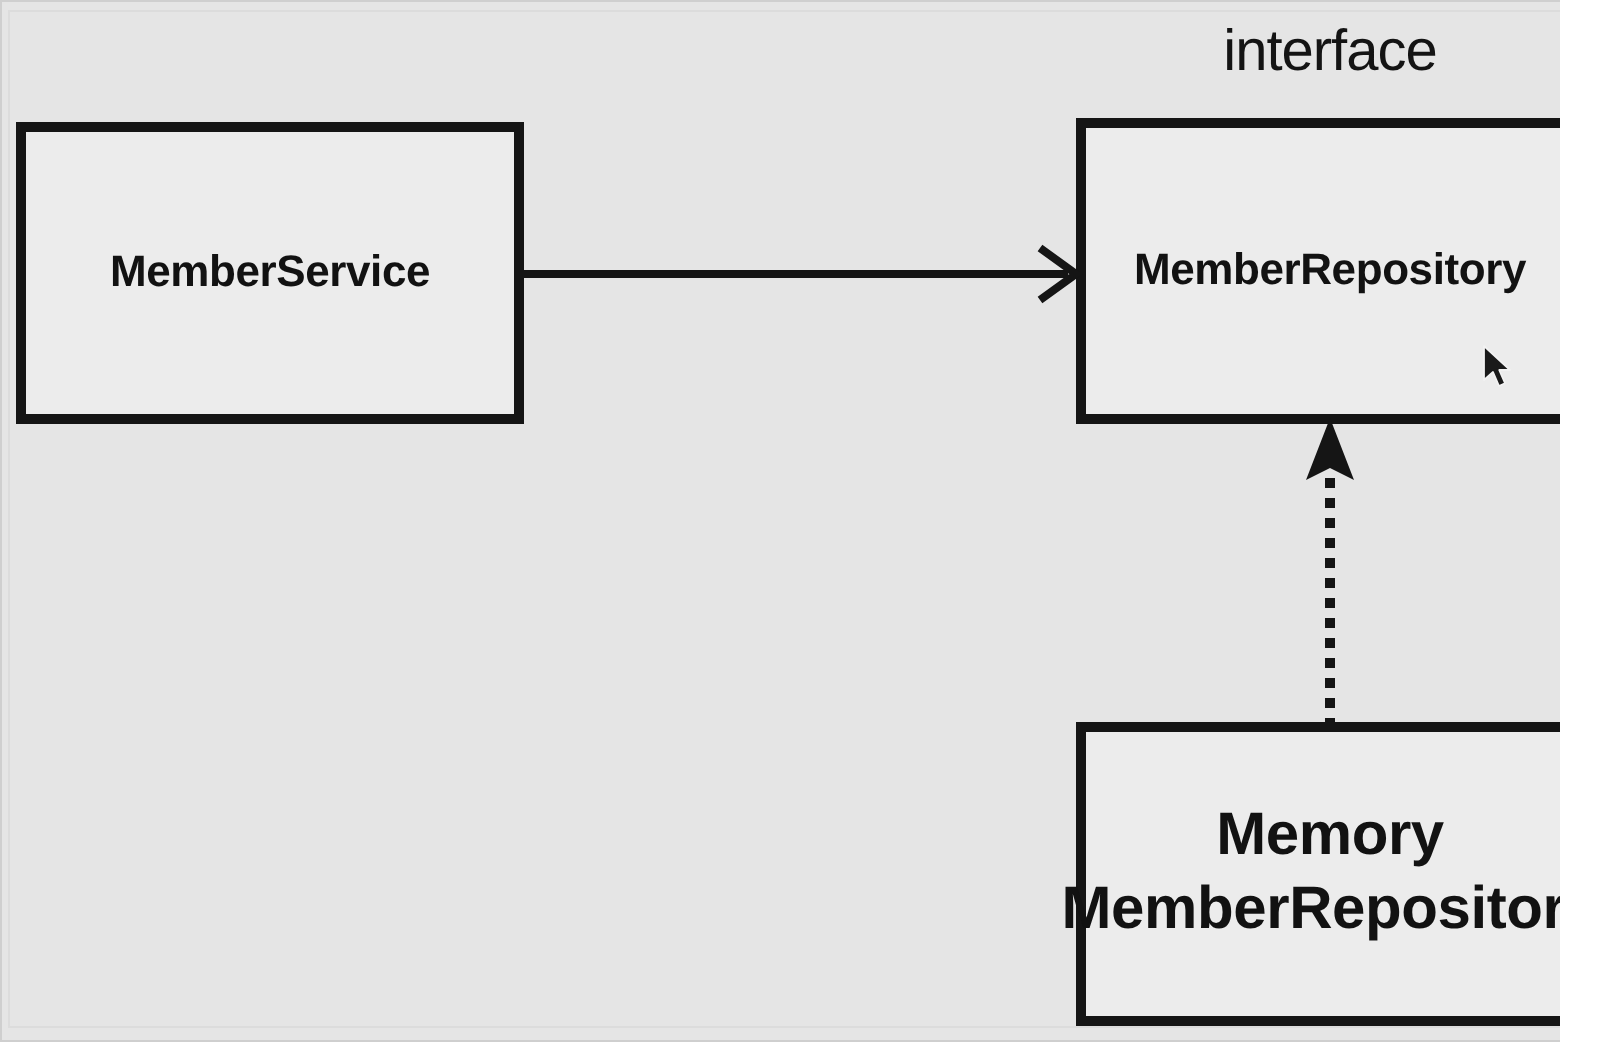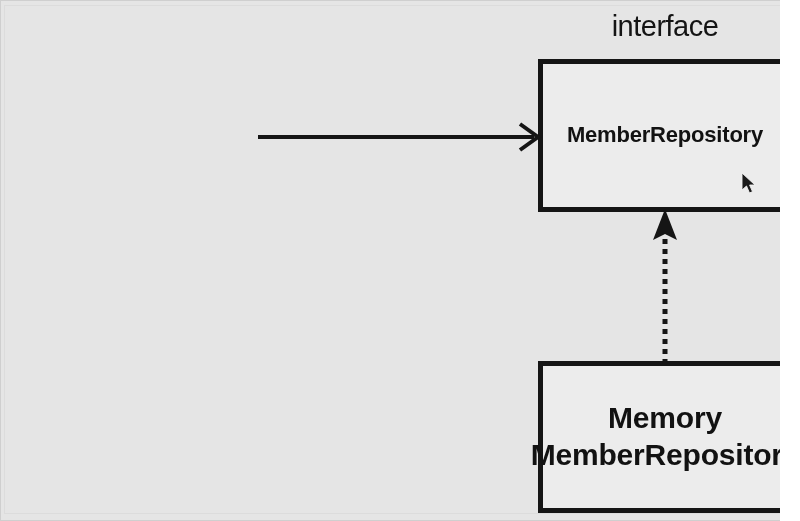--- a/index.html
+++ b/index.html
@@ -129,20 +129,23 @@
 </head>
 <body>
 
 <div id="canvas">
 
   <div id="outer-frame"></div>
   <div id="inner-frame"></div>
 
   <div id="interface-caption">interface</div>
 
+  <div class="uml-box" id="box-member-service">
+    <span class="box-label">MemberService</span>
+  </div>
 
   <div class="uml-box" id="box-member-repository">
     <span class="box-label">MemberRepository</span>
   </div>
 
   <div class="uml-box" id="box-memory-member-repository">
     <span class="box-label">Memory
 MemberRepository</span>
   </div>
 

